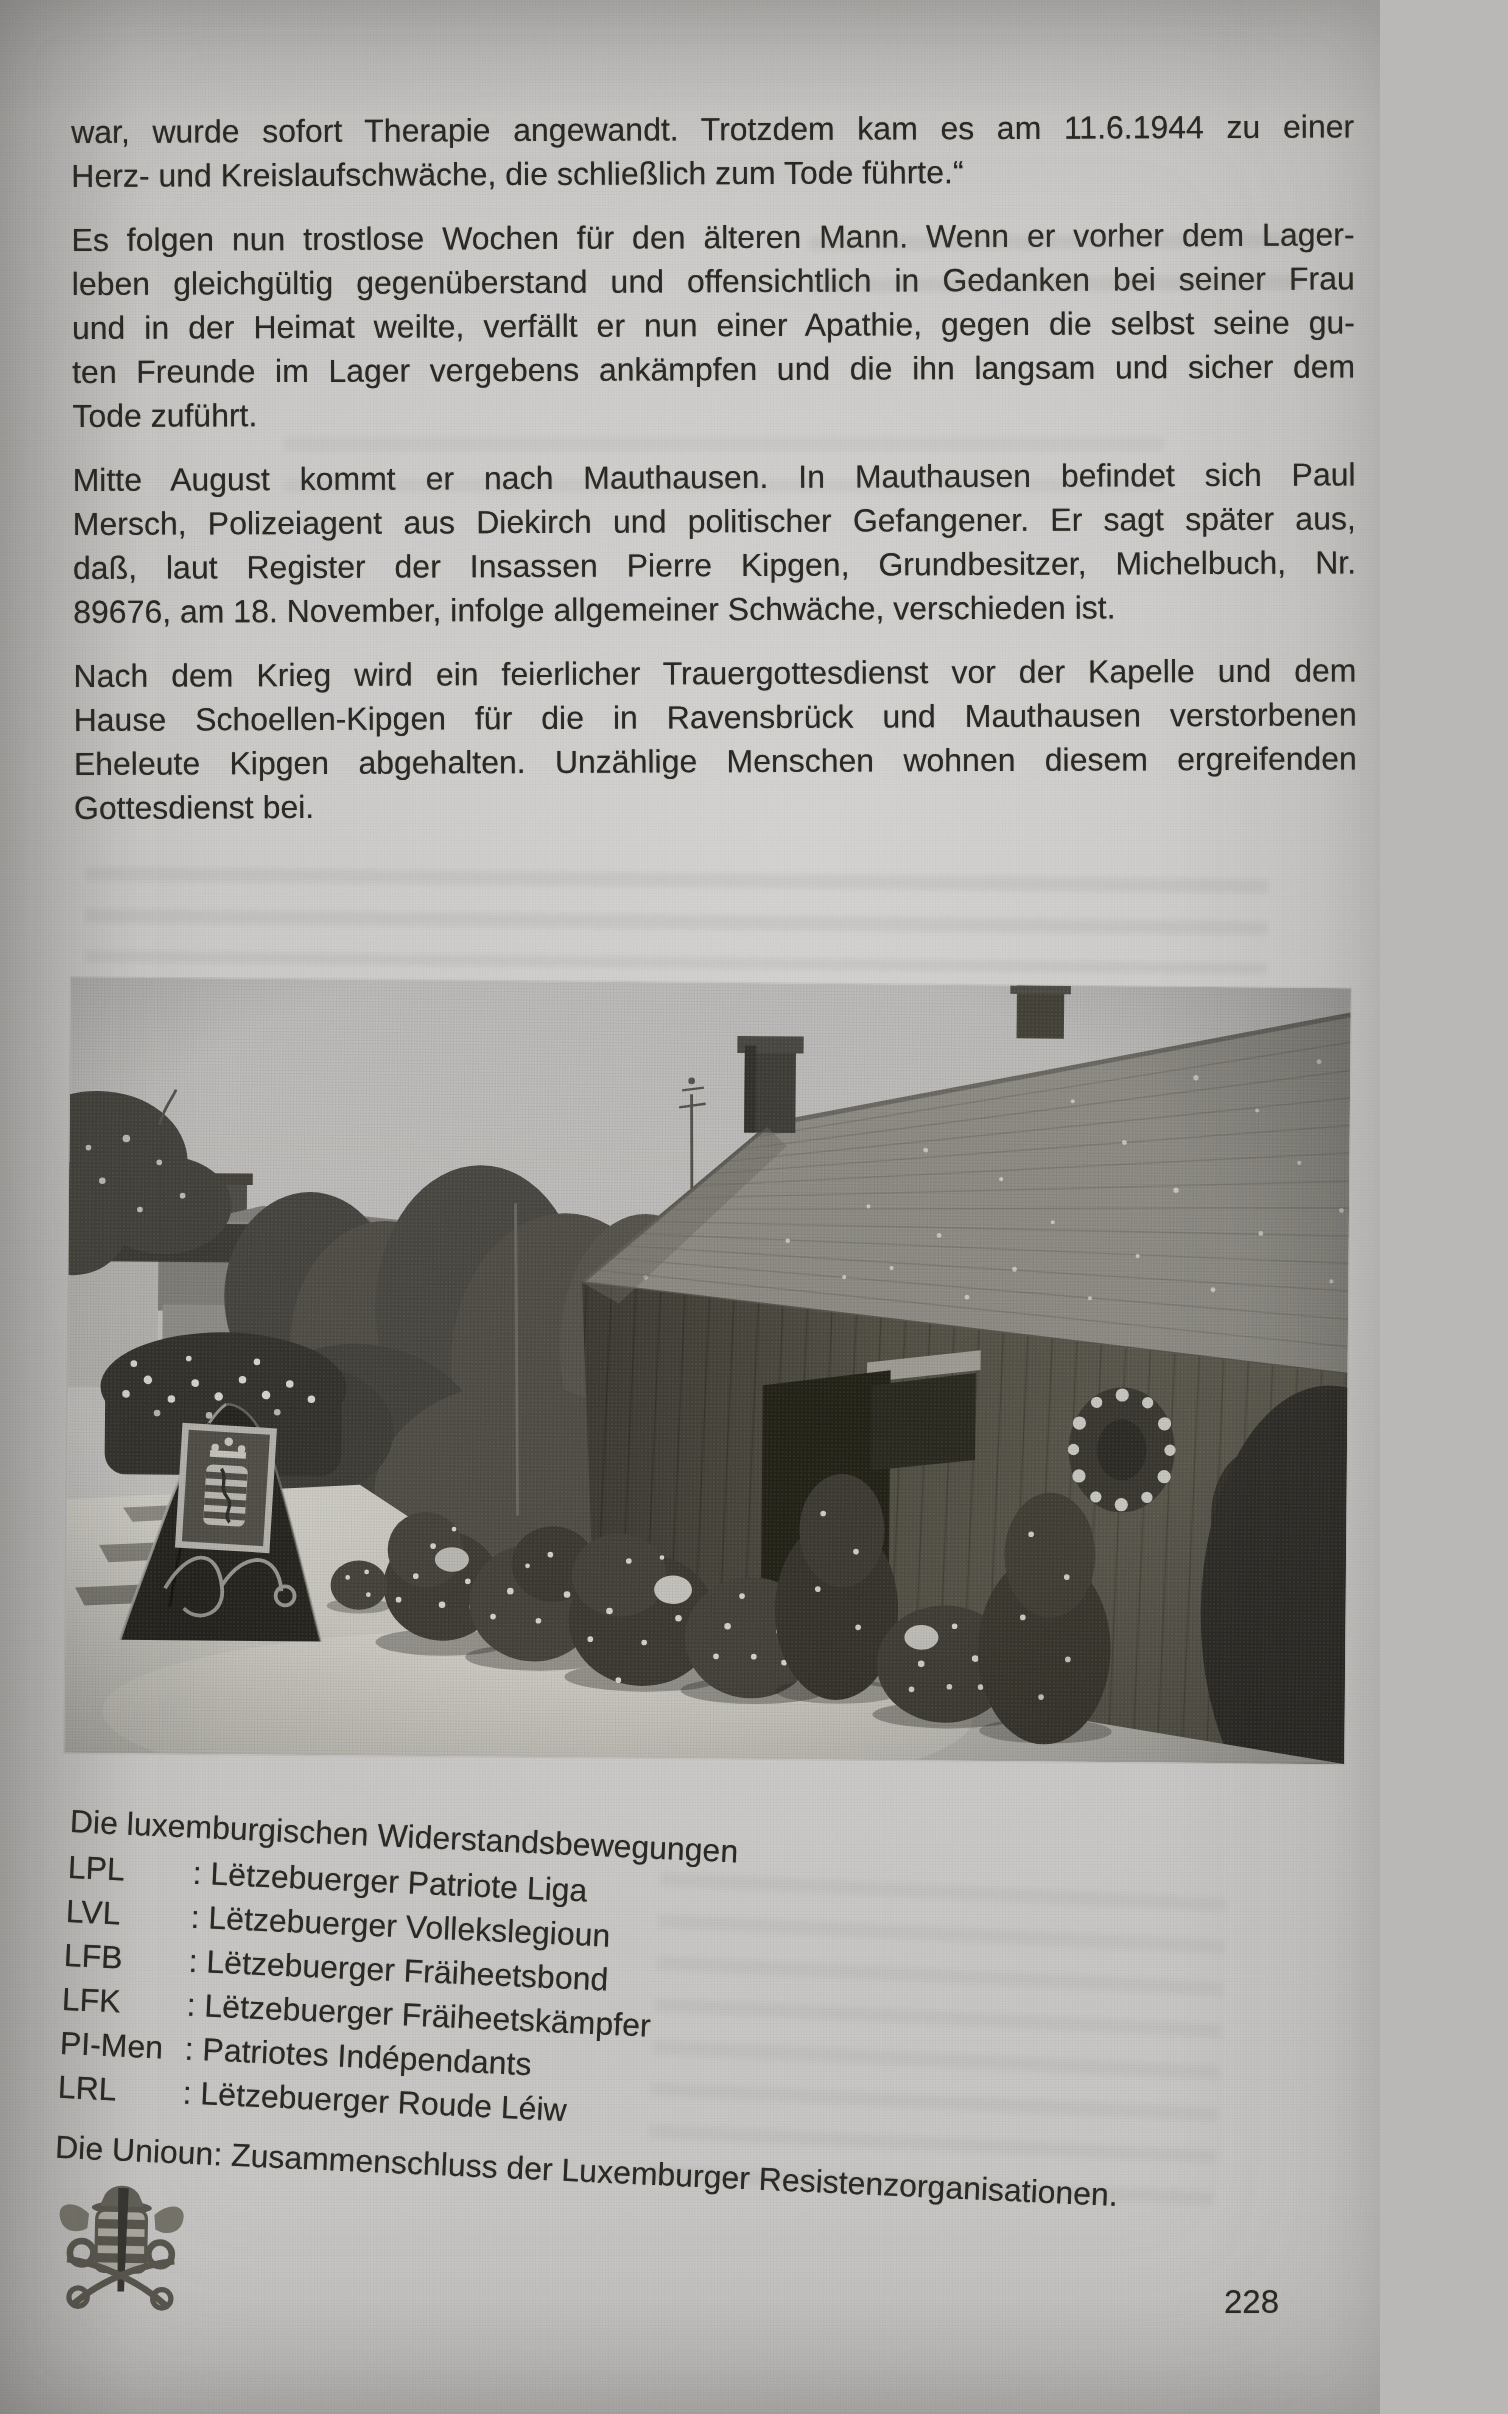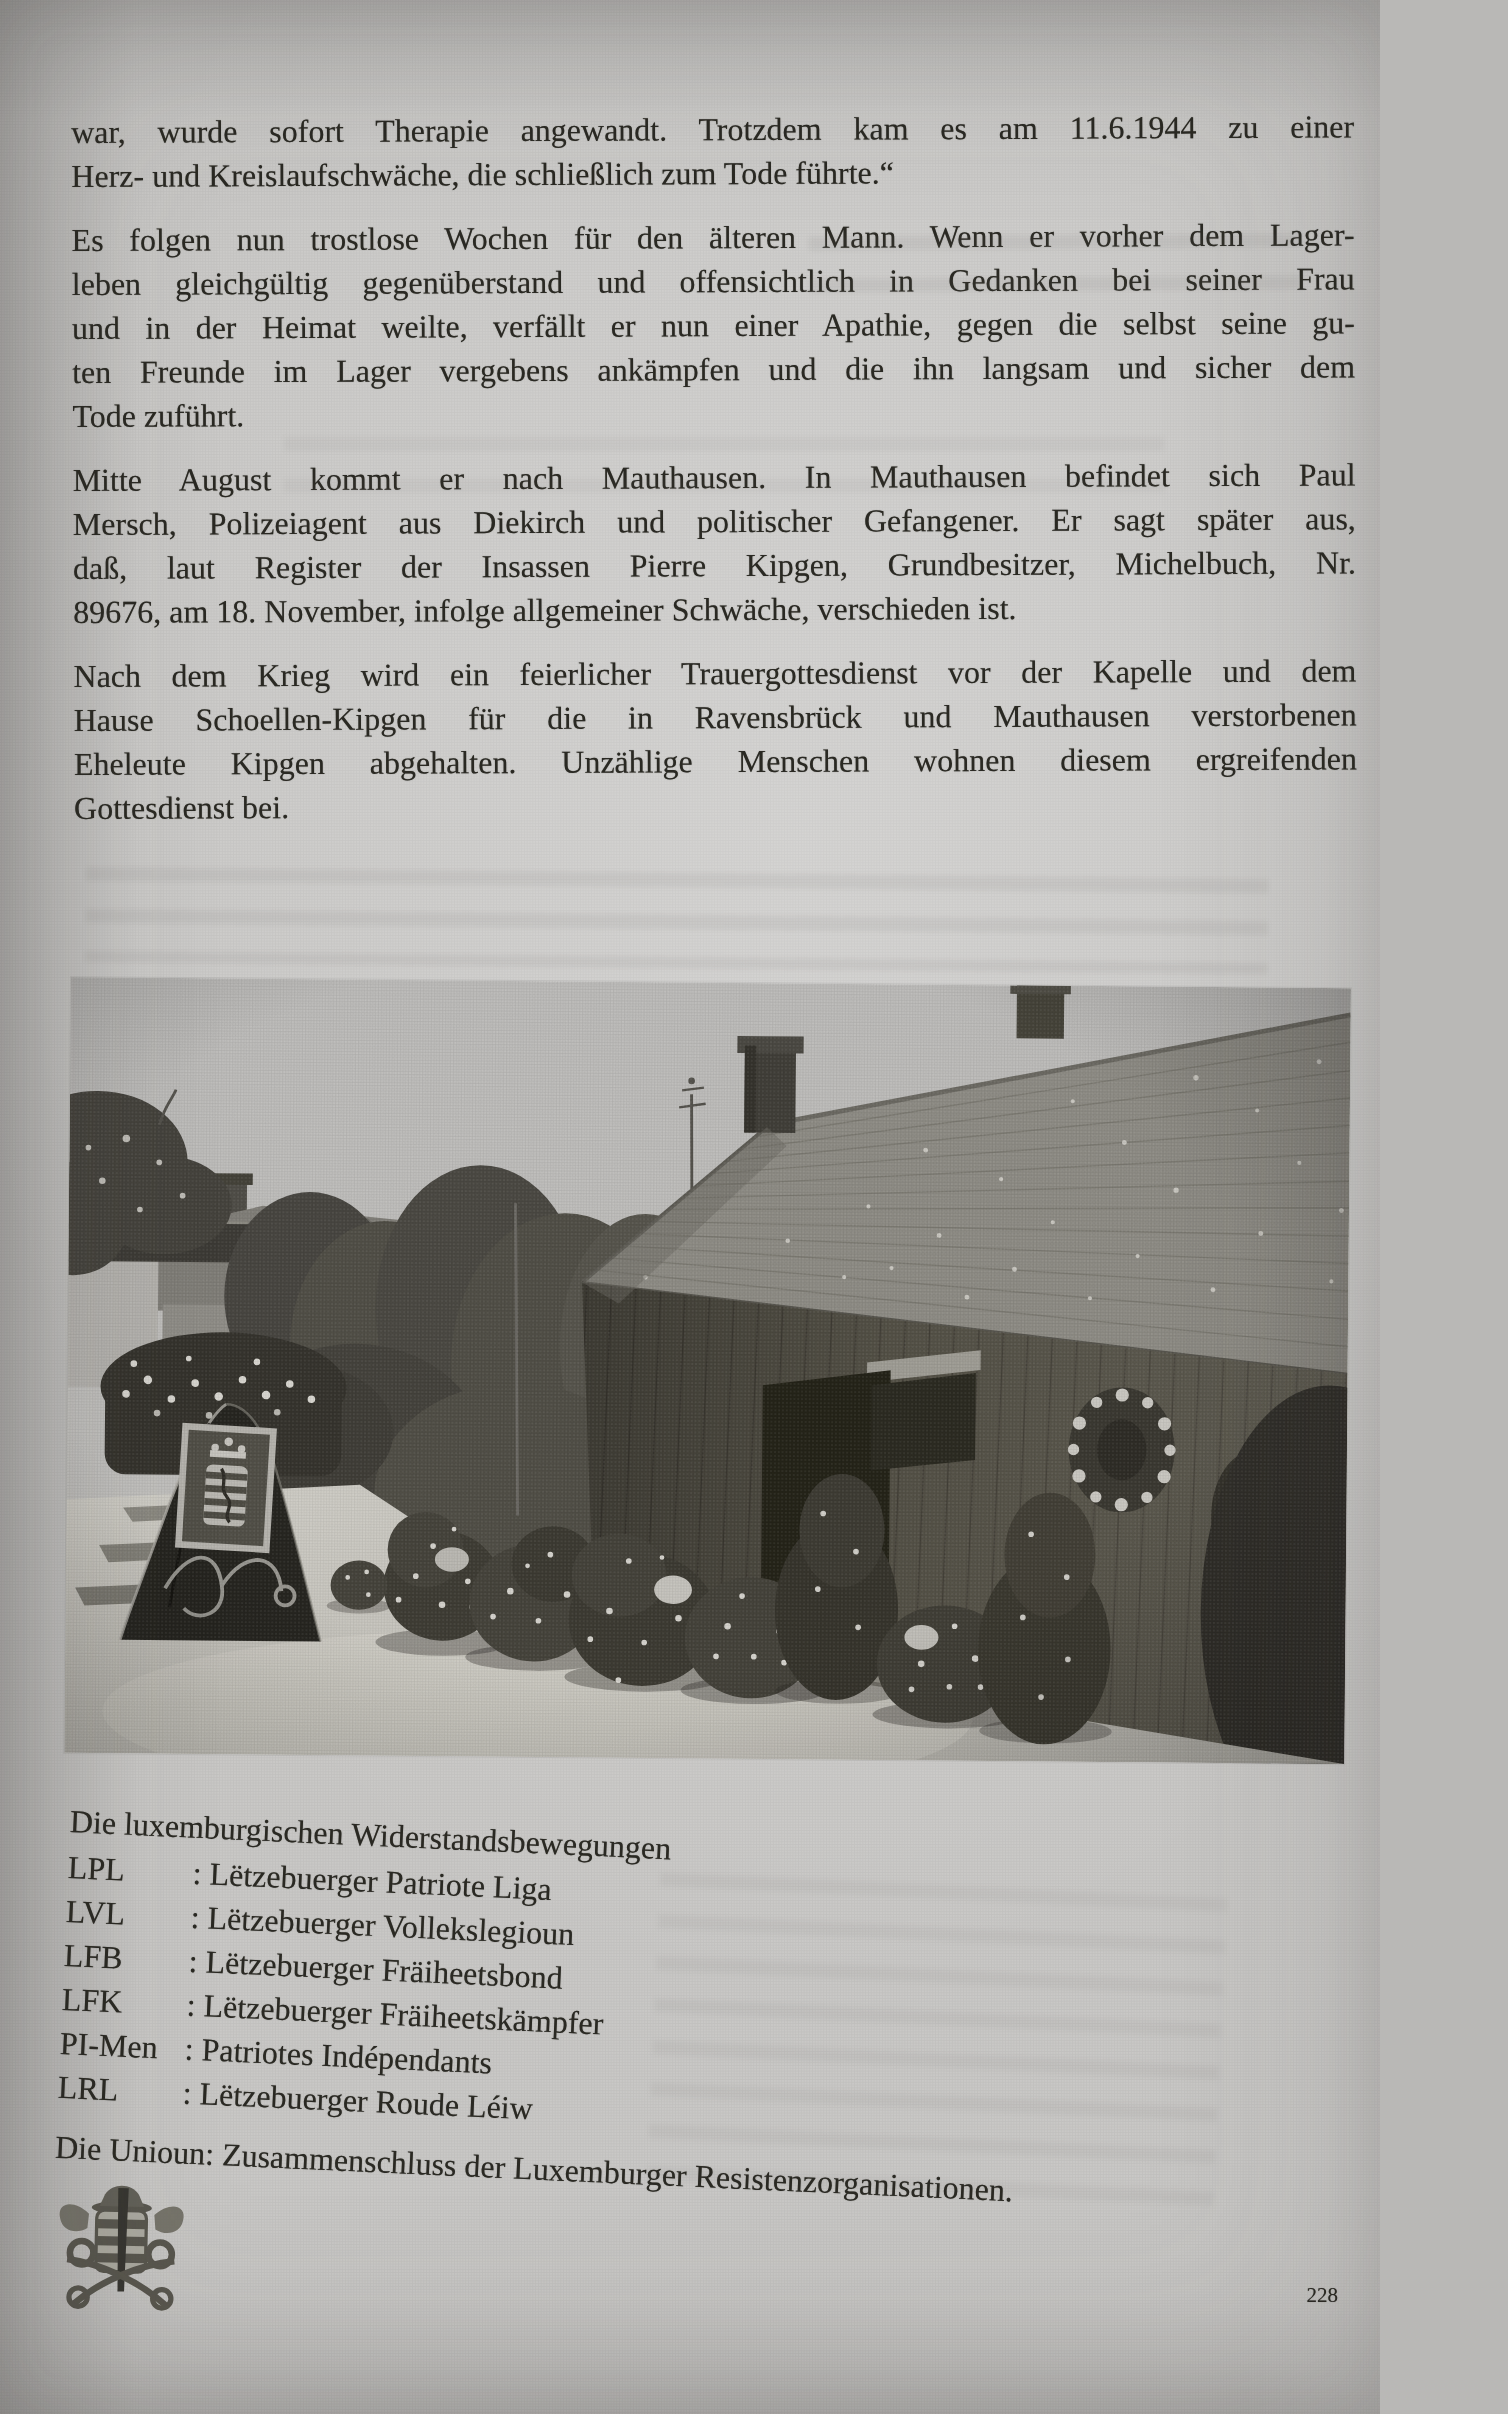--- a/index.html
+++ b/index.html
@@ -1,21 +1,21 @@
 <!DOCTYPE html>
 <html lang="de" style="font-size:15px"><head>
 <meta charset="utf-8">
 <title>Scanned book page 228</title>
 <style>
   html,body{margin:0;padding:0;background:#b9b8b6;}
   .page{
     position:relative;
     width:1380px;height:2414px;
     overflow:hidden;
-    font-family:Liberation Serif, serif;
+    font-family:Liberation Sans, sans-serif;
     color:#2a2923;
     background-color:#c9c8c6;
     background-image:
       radial-gradient(ellipse 1183px 1609px at 58% 35%, rgba(255,255,255,0.22), rgba(255,255,255,0) 72%),
       linear-gradient(to right, rgba(0,0,0,0.10), rgba(0,0,0,0) 10%, rgba(0,0,0,0) 90%, rgba(255,255,255,0.14)),
       linear-gradient(to bottom, rgba(0,0,0,0.07), rgba(0,0,0,0) 5%, rgba(0,0,0,0) 95%, rgba(0,0,0,0.05)),
       radial-gradient(rgba(0,0,0,0.045) 0.9px, rgba(0,0,0,0) 1.1px);
     background-size:auto,auto,auto,2.8px 2.8px;
   }
   .page::after{
@@ -63,21 +63,21 @@
     text-shadow:0 0 0.9px rgba(42,41,35,0.55);
   }
   .legend-title{margin-bottom:1.9px;}
   .legend-row{white-space:nowrap;}
   .legend-row .abbr{display:inline-block;width:125px;}
   .union-line{margin-top:16px;white-space:nowrap;}
   
   .crest{position:absolute;left:49px;top:2179px;width:144px;height:136px;
     transform:rotate(1.2deg);opacity:0.88;}
   .page-number{position:absolute;left:1224px;top:2283px;width:114px;
-    font-size:21px;text-align:right;text-shadow:0 0 0.9px rgba(42,41,35,0.5);}
+    font-size:33px;text-align:left;text-shadow:0 0 0.9px rgba(42,41,35,0.5);}
 </style>
 </head>
 <body>
 
 <div class="page">
 
   <div class="text-block">
     <div class="para">
         <div class="line">war, wurde sofort Therapie angewandt. Trotzdem kam es am 11.6.1944 zu einer</div>
         <div class="line">Herz- und Kreislaufschwäche, die schließlich zum Tode führte.“</div>

